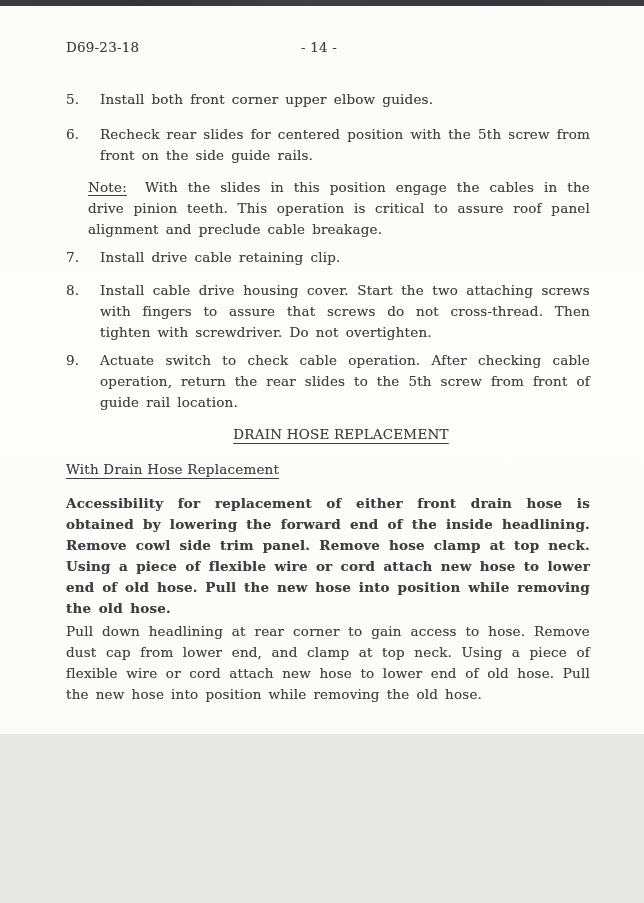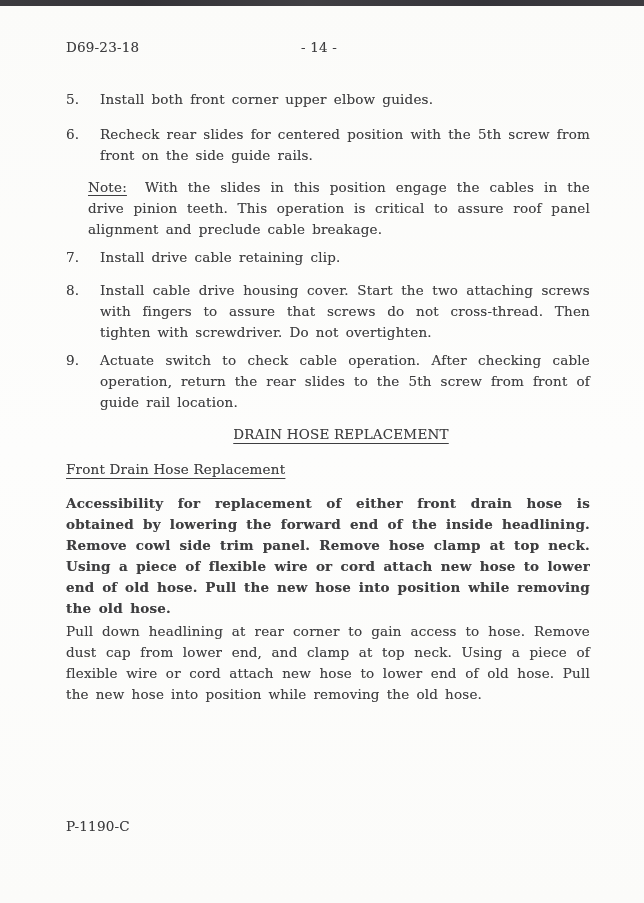--- a/index.html
+++ b/index.html
@@ -3,21 +3,21 @@
 <meta charset="utf-8">
 <style>
   html, body {
     margin: 0;
     padding: 0;
     background: #e8e8e6;
   }
   .page {
     position: relative;
     width: 644px;
-    height: 903px;
+    height: 734px;
     margin: 0 auto;
     background: linear-gradient(180deg, #fbfbf9 0%, #fdfdfc 50%, #fbfbf9 100%);
     overflow: hidden;
     font-family: "DejaVu Serif", "Liberation Serif", serif;
     font-size: 13.5px;
     line-height: 21px;
     color: #3e3e40;
     letter-spacing: 0.2px;
     text-shadow: 0 0 0.5px rgba(70,70,72,0.45);
   }
@@ -135,21 +135,21 @@
     <div class="step mb11">
       <span class="step-num">9.</span>
       <span class="step-text">Actuate switch to check cable operation.  After checking cable operation, return the rear slides to the 5th screw from front of guide rail location.</span>
     </div>
 
     <div class="section-heading">
       <span>DRAIN HOSE REPLACEMENT</span>
     </div>
 
     <div class="sub-heading">
-      <span>Front Drain Hose Replacement</span>
+      <span>With Drain Hose Replacement</span>
     </div>
 
     <div class="body-para front">Accessibility for replacement  of either front drain hose is obtained by lowering the forward end of the inside headlining.  Remove cowl side trim panel.  Remove hose clamp at top neck.  Using a piece of flexible wire or cord attach new hose to lower end of old hose.  Pull the new hose into position while removing the old hose.</div>
 
 
     <div class="body-para">Pull down headlining at rear corner to gain access to hose.  Remove dust cap from lower end, and clamp at top neck.  Using a piece of flexible wire or cord attach new hose to lower end of old hose.  Pull the new hose into position while removing the old hose.</div>
 
   </div>
 
   <div class="doc-footer">P-1190-C</div>

